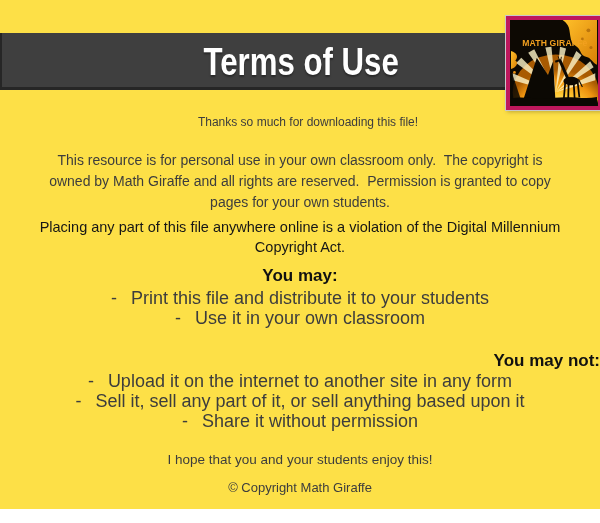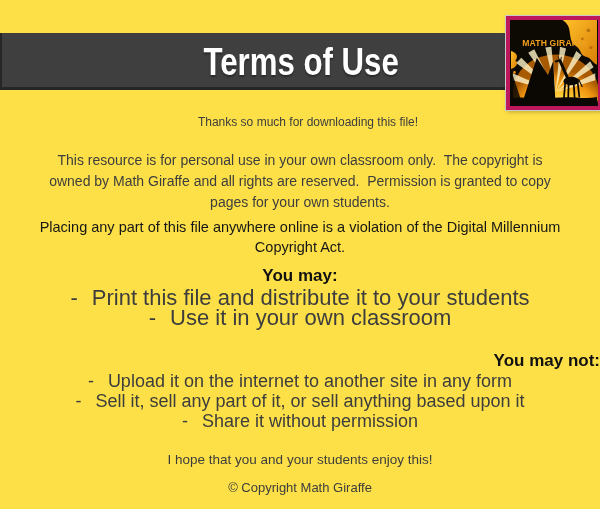--- a/index.html
+++ b/index.html
@@ -28,21 +28,21 @@
     background:#0d0903; border:4px solid #be185d;
     box-shadow:0 0 0 1px #c9c9c9, 1px 2px 4px rgba(0,0,0,0.25);
   }
   .logo svg { display:block; width:100%; height:100%; }
   
   .txt { position:absolute; left:0; right:0; text-align:center; }
   .intro     { top:115px; font-size:12px;margin-left:16px; }
   .usage     { top:150px; font-size:14px; line-height:21px; }
   .dmca      { top:217px; font-size:14.5px; line-height:20px; font-weight:normal; color:#161616; }
   .may-head  { top:266px; font-size:17px; font-weight:bold; color:#111111; }
-  .may-list  { top:288px; font-size:22px; line-height:20px; }
+  .may-list  { top:288px; font-size:18px; line-height:20px; }
   .mn-head   { top:351px; font-size:17px; font-weight:bold; color:#111111;text-align:right; }
   .mn-list   { top:371px; font-size:18px; line-height:20px; }
   .closing   { top:452px; font-size:13.5px; }
   .copyright { top:480px; font-size:13px; }
   .dash { display:inline-block; margin-right:14px; }
 </style>
 </head>
 <body>
 
 <div class="page">

